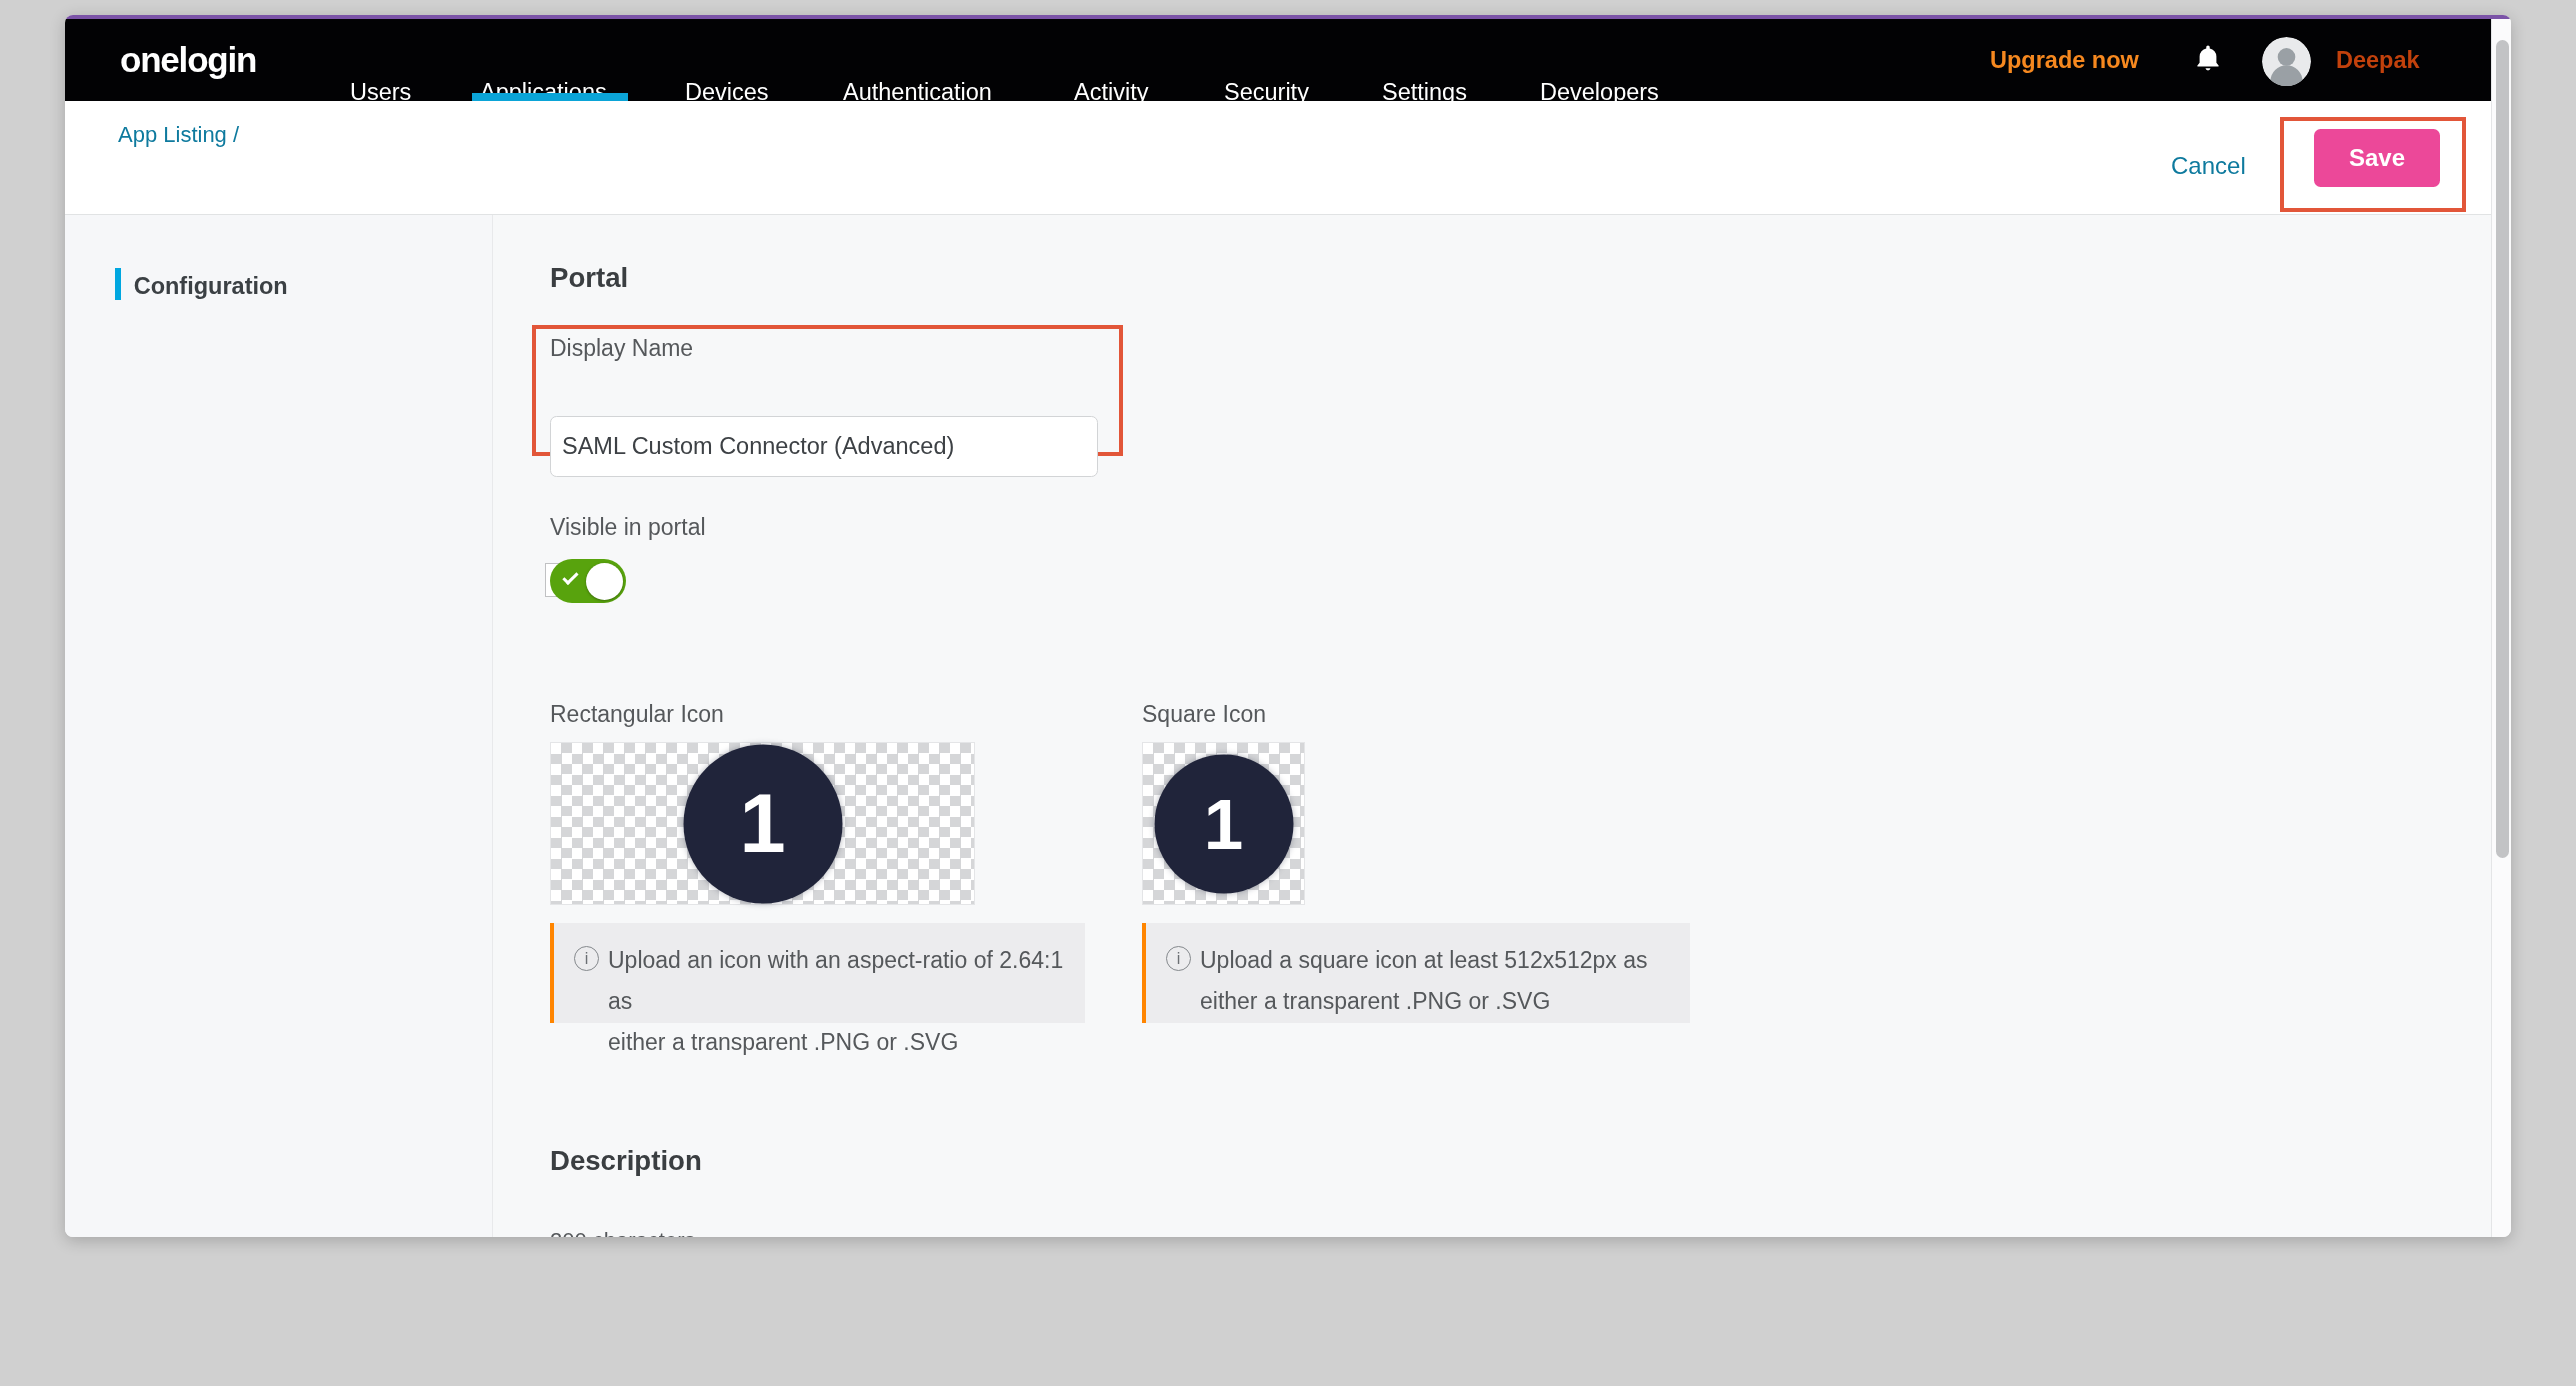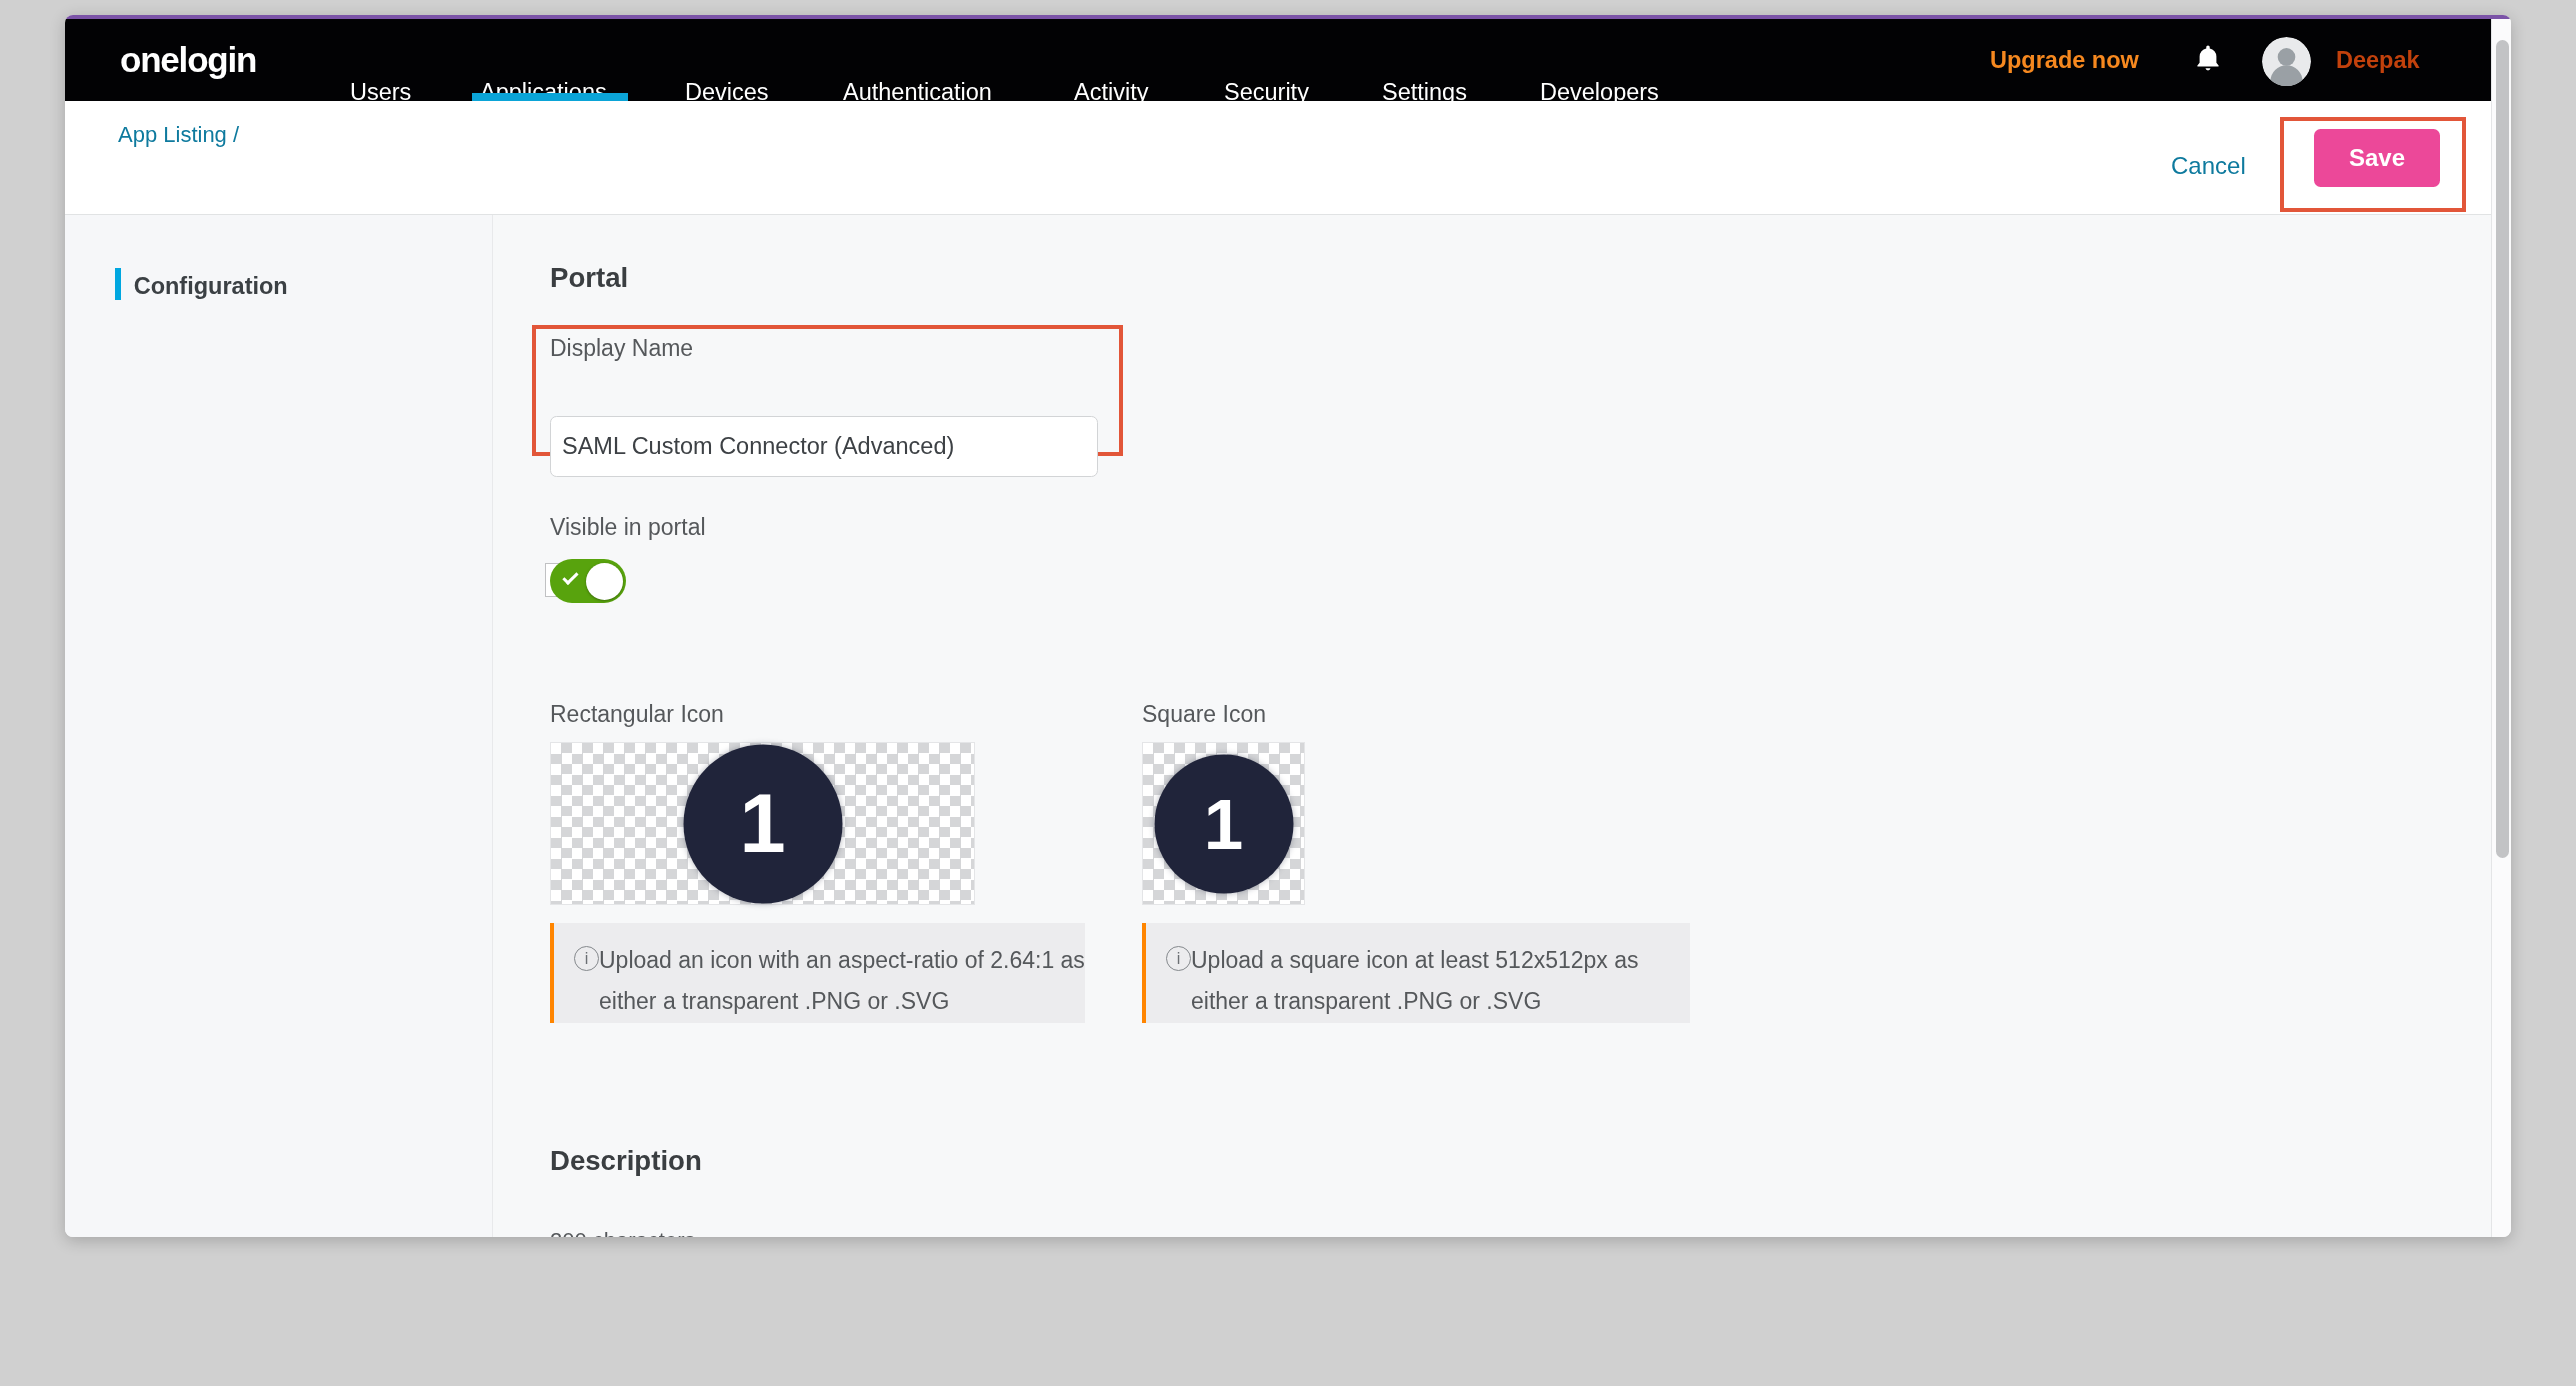--- a/index.html
+++ b/index.html
@@ -86,21 +86,21 @@
   .logo-circle.big { width:159px; height:159px; font-size:83px; }
   .logo-circle.small { width:139px; height:139px; font-size:71px; }
 
   .infonote { position:absolute; top:708px; height:100px; background:#ececee;
               border-left:4px solid #ff8500; display:flex; padding:17px 0 0 20px; }
   .infonote.n1 { left:56px; width:535px; }
   .infonote.n2 { left:648px; width:548px; }
   .i-circle { flex:0 0 auto; width:25px; height:25px; margin-top:5.7px; border:1.6px solid #84888c;
               border-radius:50%; color:#6b6f73; font-size:16px;
               display:flex; align-items:center; justify-content:center; }
-  .note-text { margin-left:0; font-size:23px; color:#55585b; line-height:41px; }
+  .note-text { margin-left:9px; font-size:23px; color:#55585b; line-height:41px; }
 
   .counter { position:absolute; left:56px; top:1013px; font-size:22px; color:#55585b; }
   .desc-area { position:absolute; left:56px; top:1053px; width:1731px; height:178px;
                border:1.6px solid #d2d4d6; border-radius:6.5px; background:#fff; resize:none;
                box-shadow:inset 0 2.4px 2.4px rgba(0,0,0,.05);
                font-size:23.5px; color:#3d4145; padding:16px 21px;
                font-family:"Liberation Sans",sans-serif; }
 
   .bulb-btn { position:absolute; right:20px; top:1254px; width:44px; height:62px;
               background:#474f5a; border:none; border-radius:9.7px 0 0 9.7px; cursor:pointer;

